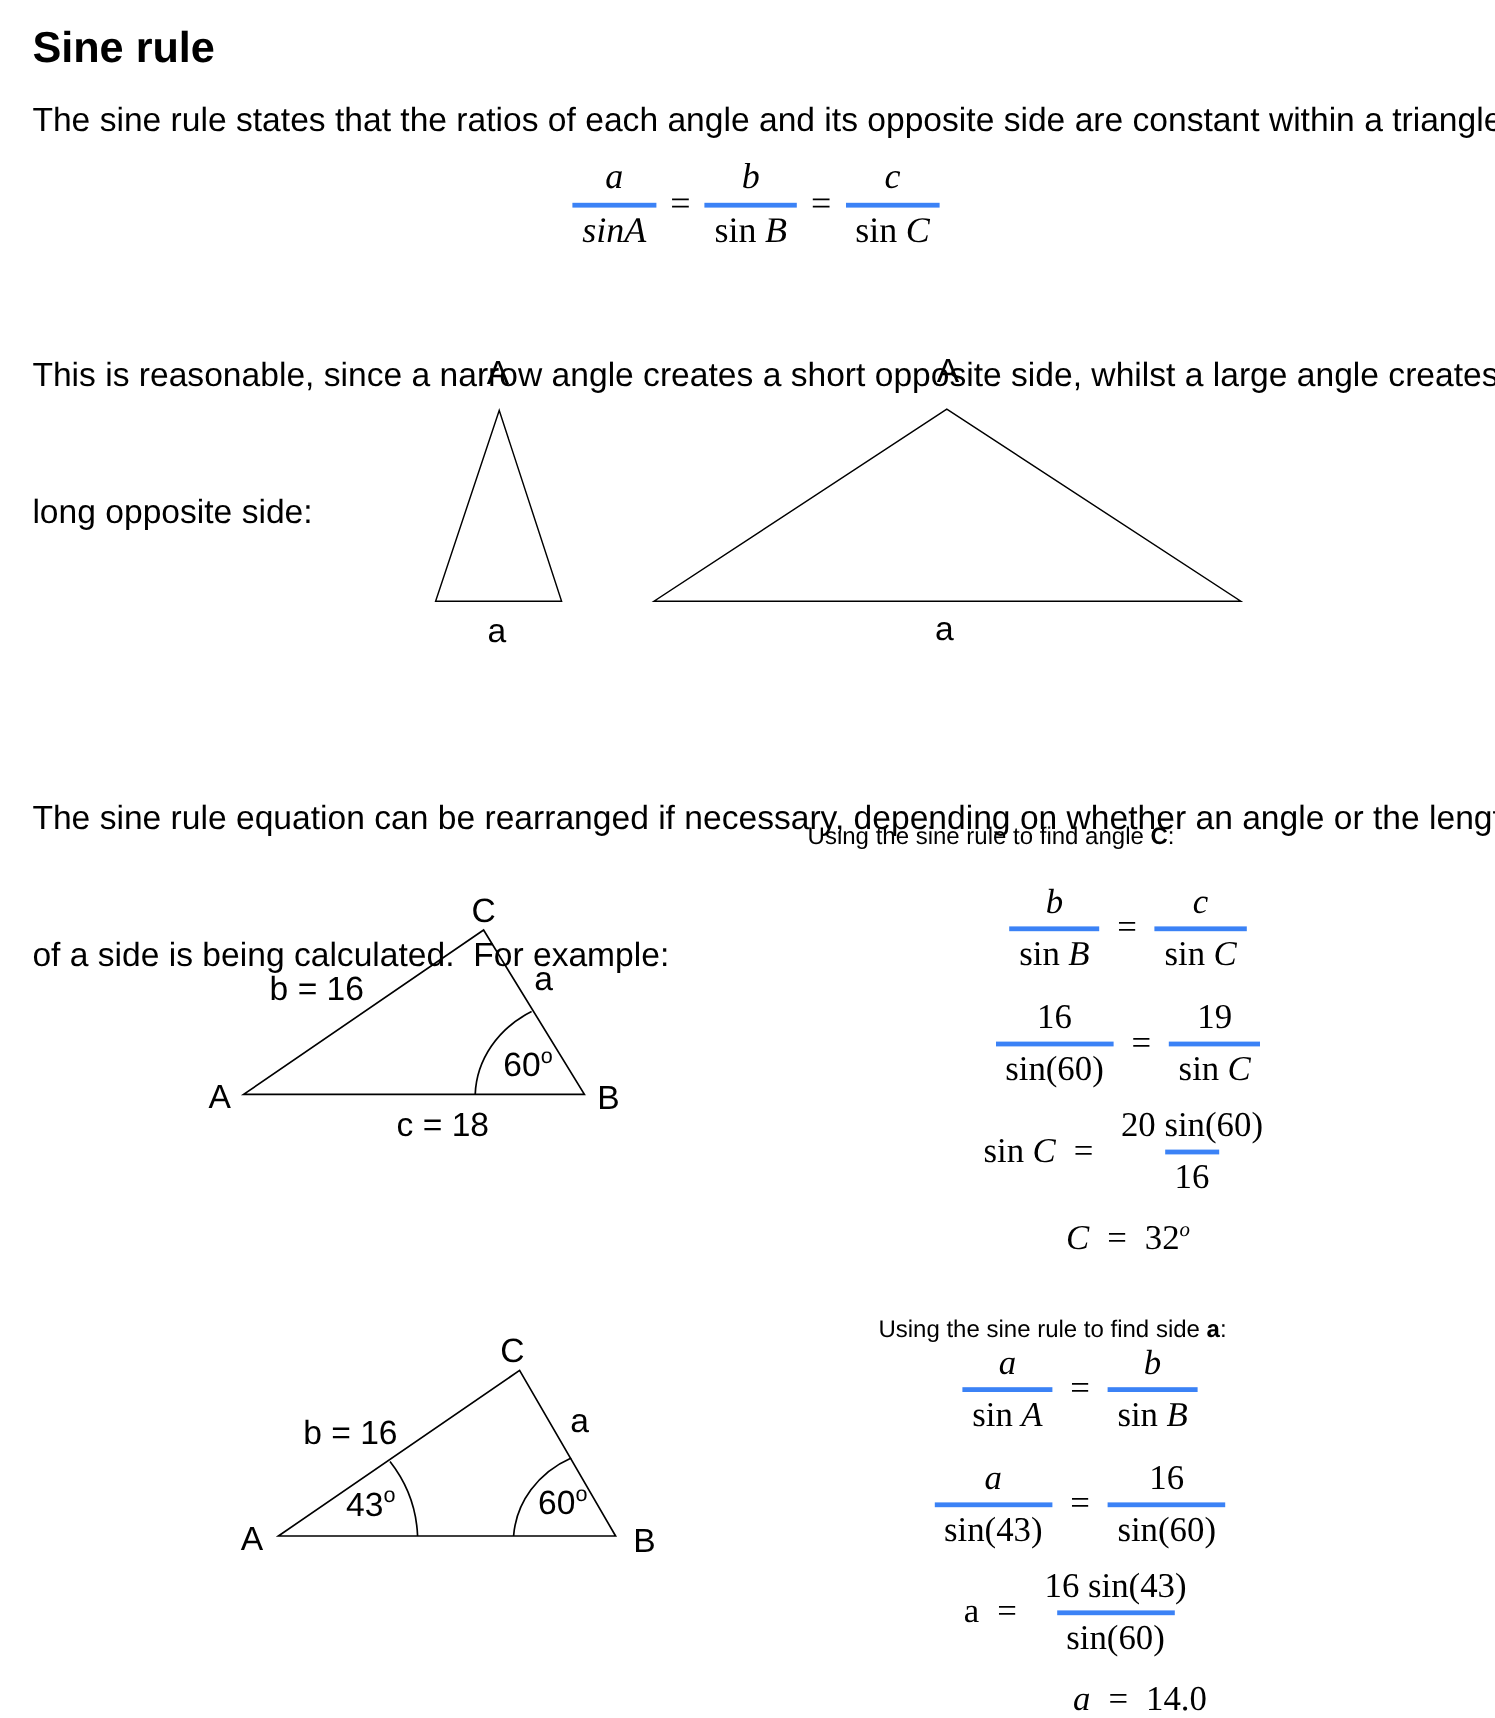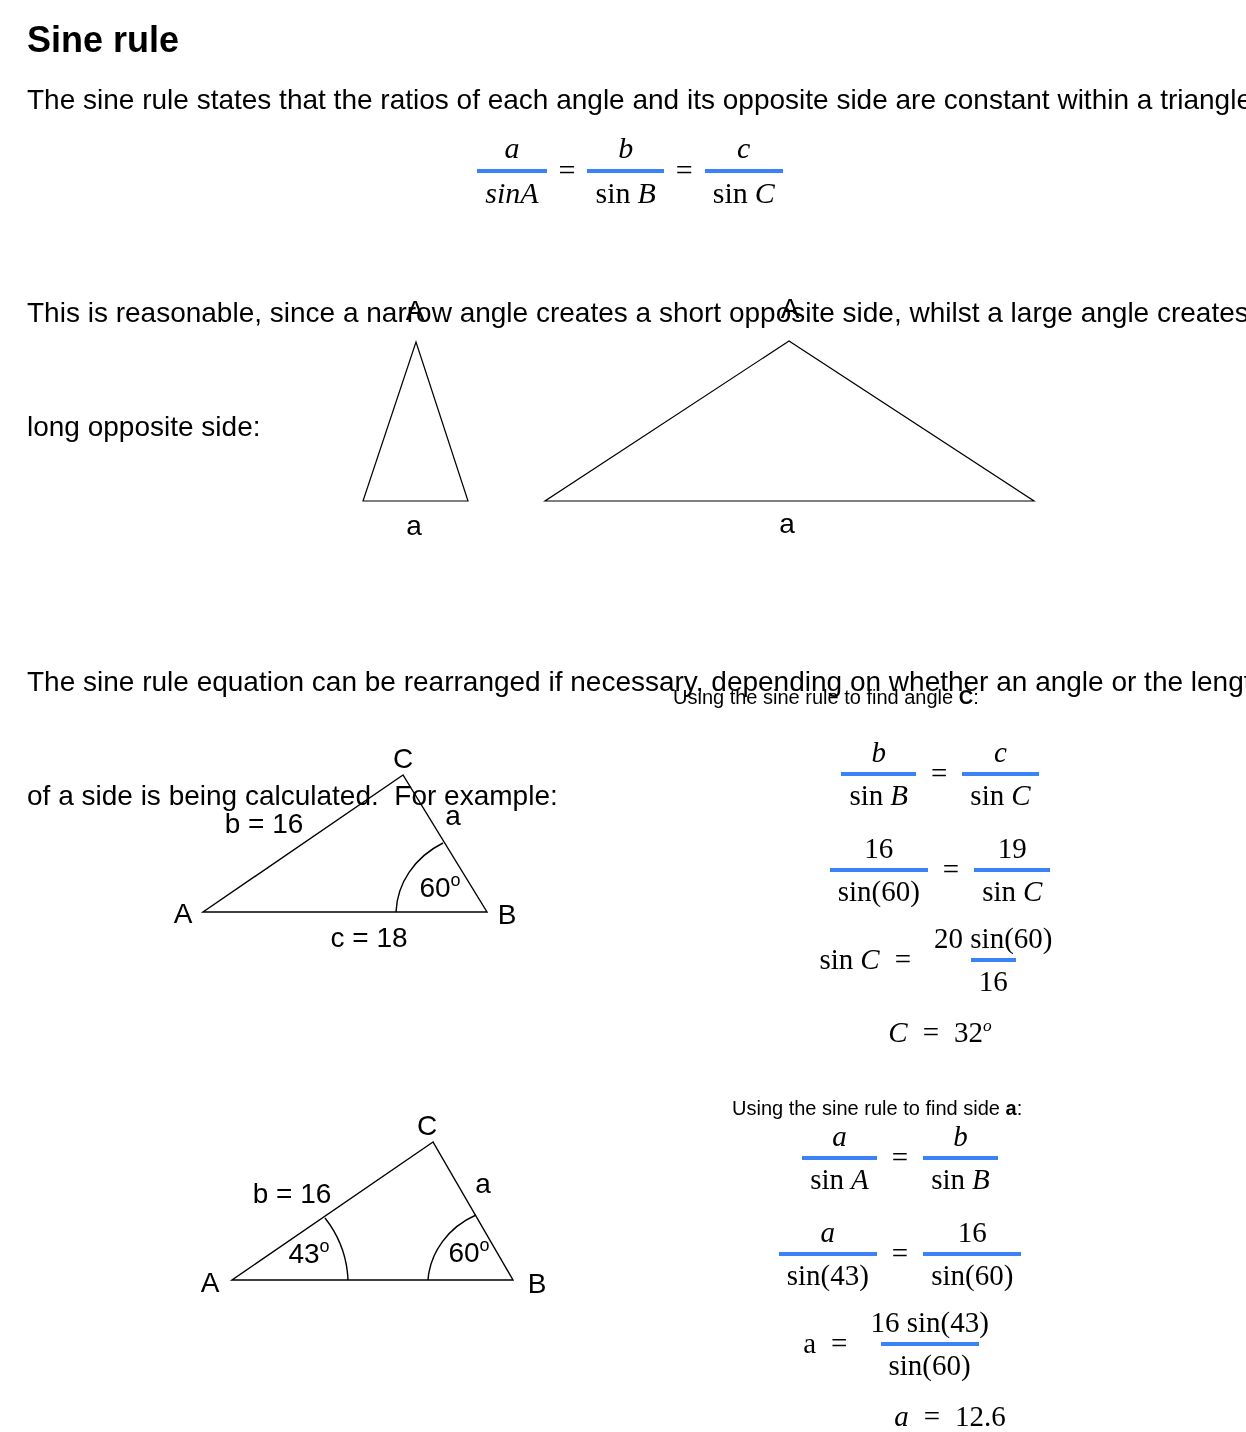--- a/index.html
+++ b/index.html
@@ -186,17 +186,17 @@
       <span>a</span>
       <span class="eqs">=</span>
       <span class="frac">
         <span class="num">16 sin(43)</span>
         <span class="den">sin(60)</span>
       </span>
     </div>
     <div class="eqrow mt18" style="margin-left:100px;">
       <span class="mi">a</span>
       <span class="eqs">=</span>
-      <span>12.6</span>
+      <span>14.0</span>
     </div>
   </div>
 
 </div>
 
 </body></html>

